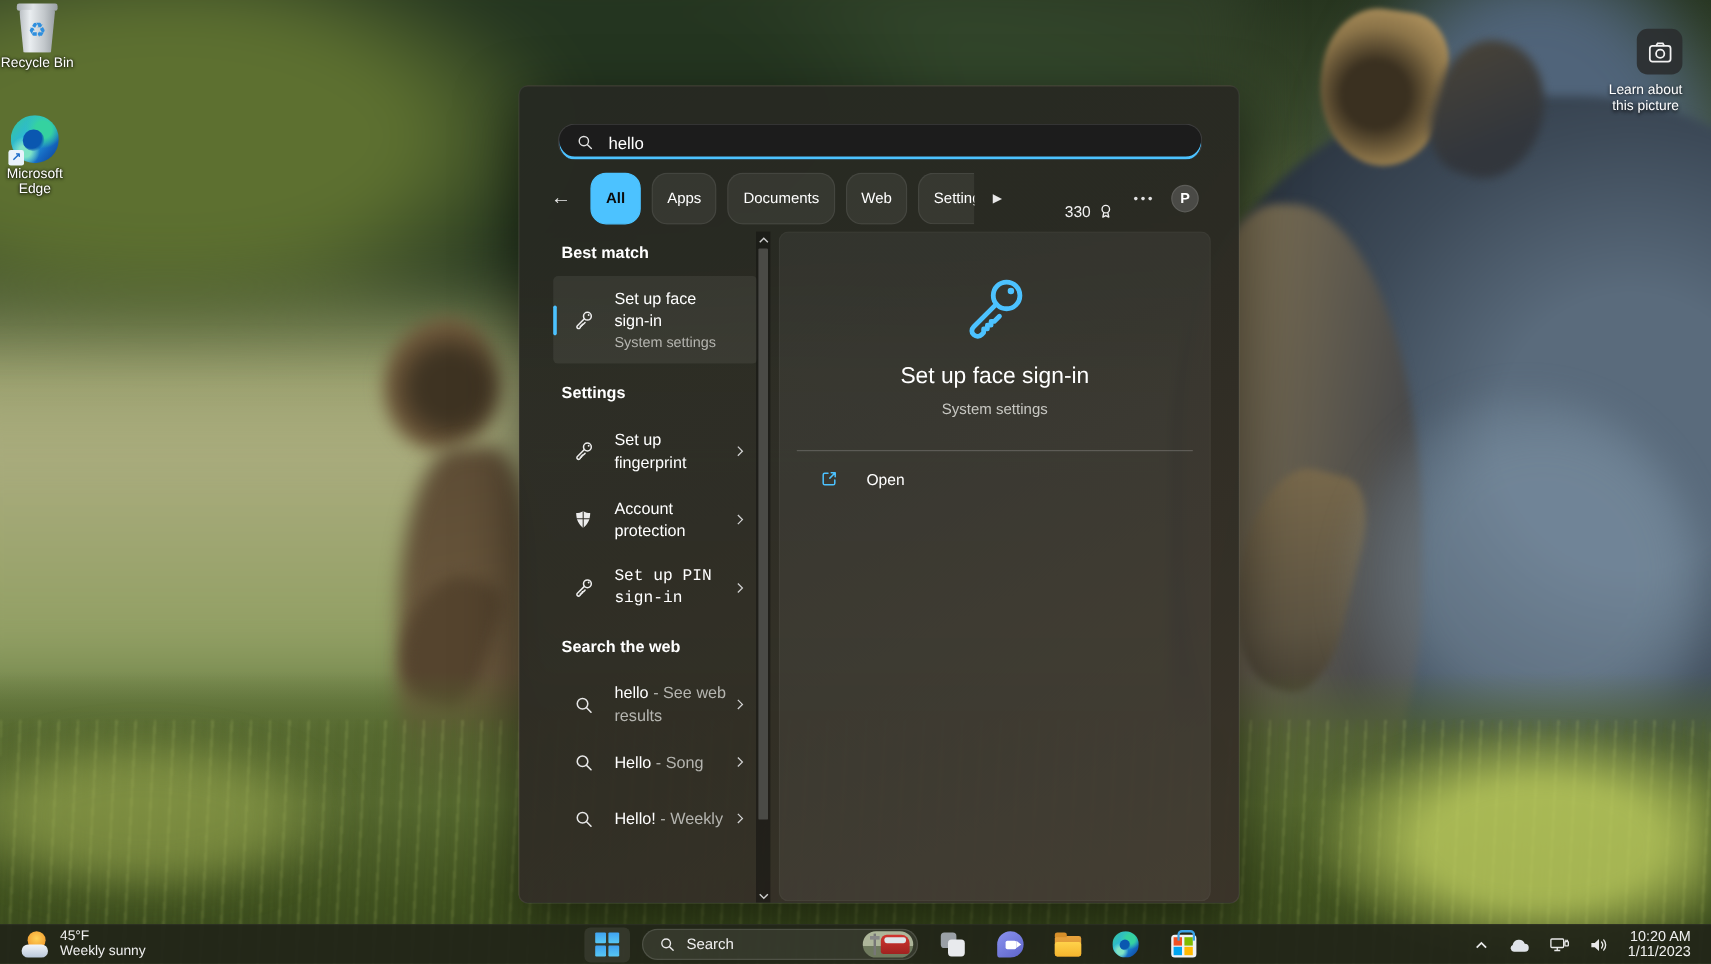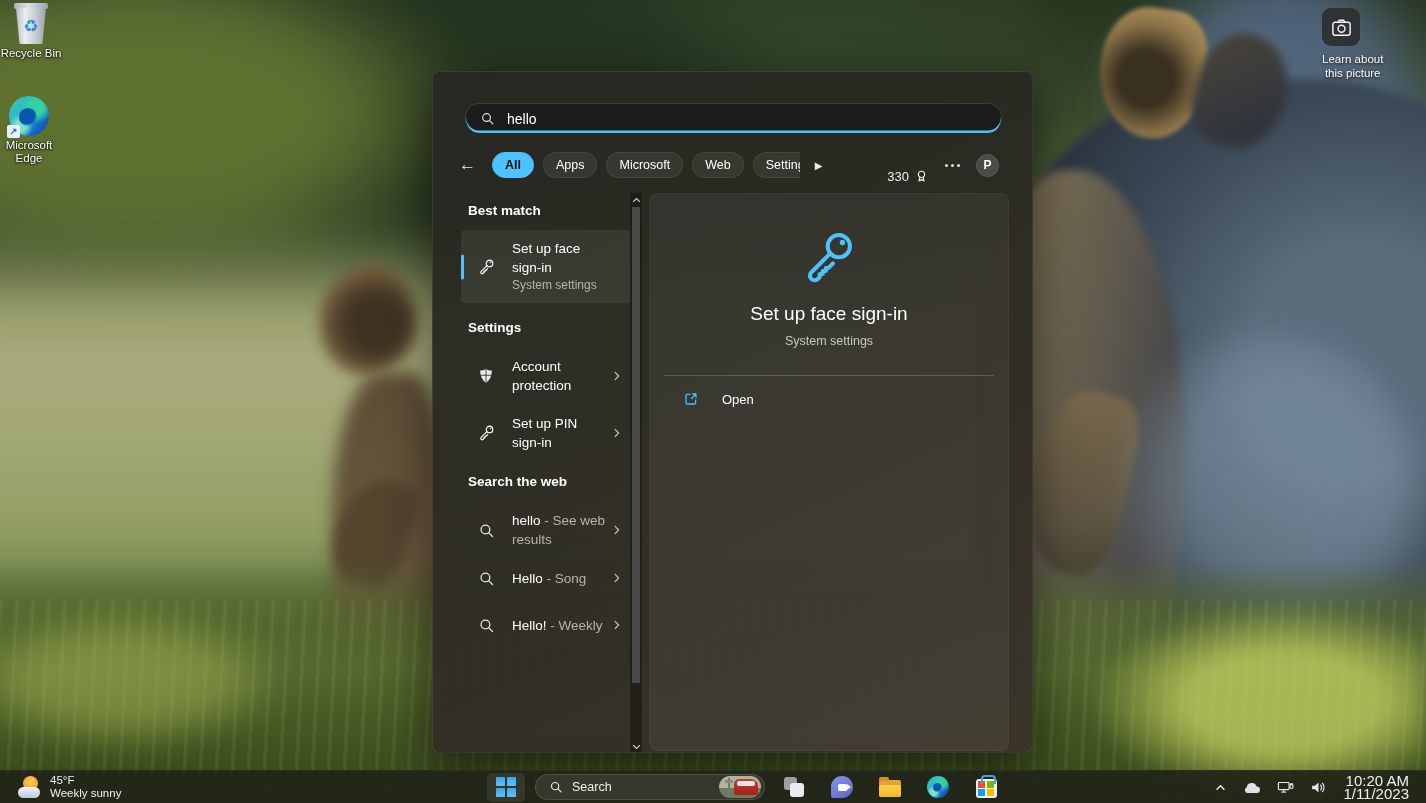--- a/index.html
+++ b/index.html
@@ -27,39 +27,39 @@
     background:linear-gradient(90deg,#aab0b5,#dfe3e6 40%,#9aa0a5); }
   .recycle-glyph { color:#2f8fde; font-size:17px; line-height:1; font-family:"DejaVu Sans",sans-serif; }
   .edge-ball { width:40px; height:40px; border-radius:50%; position:relative;
     background:radial-gradient(circle at 68% 30%,#35d2a0 0 18%,rgba(0,0,0,0) 40%),
                radial-gradient(circle at 30% 75%,#7ee3c5 0 12%,rgba(0,0,0,0) 30%),
                linear-gradient(130deg,#35c79b 5%,#2bb3e8 45%,#1566c0 75%,#0c3f8e 100%); }
   .edge-ball::after{ content:""; position:absolute; left:26%; top:30%; width:44%; height:44%;
     border-radius:50%; background:radial-gradient(circle at 40% 40%,#0a57b0 0 55%,rgba(10,87,176,0) 75%); }
   .shortcut-arrow { position:absolute; left:-2px; bottom:-2px; width:13px; height:13px; background:#e9f2fb;
     border-radius:2px; color:#1b6ac9; font-size:10px; line-height:13px; text-align:center; font-weight:bold; }
-  #learn-pic { right:24px; top:8px; width:80px; display:flex; flex-direction:column; align-items:flex-start; gap:6px; z-index:2; }
+  #learn-pic { right:24px; top:24px; width:80px; display:flex; flex-direction:column; align-items:flex-end; gap:6px; z-index:2; }
   #learn-pic .cam-box { width:38px; height:38px; border-radius:9px; background:rgba(42,44,46,.88);
     display:flex; align-items:center; justify-content:center; }
 
   
   #flyout { left:432px; top:71px; width:601px; height:682px; border-radius:8px; z-index:5; overflow:hidden;
     background:linear-gradient(155deg,rgba(38,41,34,.97) 0%,rgba(43,42,35,.97) 45%,rgba(58,51,41,.97) 100%);
     border:1px solid rgba(255,255,255,.07); box-shadow:0 18px 50px rgba(0,0,0,.55); }
 
   #search-box { left:32px; top:31px; width:537px; height:30px; border-radius:14px;
     background:#1c1c1c; border:1px solid #3c3c3c; border-bottom:none;
     display:flex; align-items:center; padding:0 14px; gap:12px;
     box-shadow:inset 0 -2.5px 0 #4cc2ff; }
   #search-box input { background:transparent; border:none; outline:none; color:#fff;
     font-size:14px; font-family:inherit; width:100%; }
 
   #filter-row { left:26px; top:79px; width:549px; height:28px; display:flex; align-items:center; }
   .back-arrow { font-size:17px; color:#e8e8e8; margin-right:16px; cursor:pointer; }
-  .pill { height:26px; border-radius:13px; padding:0 12px; margin-right:9px; font-size:12.5px;
+  .pill { height:43px; border-radius:13px; padding:0 12px; margin-right:9px; font-size:12.5px;
     display:flex; align-items:center; white-space:nowrap; cursor:pointer;
     background:rgba(255,255,255,.065); border:1px solid rgba(255,255,255,.075); color:#fff; }
   .pill.selected { background:#4cc2ff; border-color:#4cc2ff; color:#0b0b0b; font-weight:bold; }
   .pill.clipped { width:47px; padding-right:0; overflow:hidden; border-radius:13px 0 0 13px; border-right:none; }
   .more-filters { font-size:10px; color:#e8e8e8; margin-left:6px; cursor:pointer; }
   #hdr-right { position:absolute; right:33px; top:79px; height:28px; display:flex; align-items:center; gap:14px; }
   #rewards { display:flex; align-items:center; gap:5px; font-size:13px; color:#f0f0f0; cursor:pointer;margin-top:23px; }
   #dots { display:flex; gap:3px; cursor:pointer; padding:0 2px; }
   #dots i { width:3px; height:3px; border-radius:50%; background:#e0e0e0; }
   #avatar { width:23px; height:23px; border-radius:50%; background:#4a4a46; border:1px solid #5c5c58;
@@ -139,21 +139,21 @@
   .folder-front { position:absolute; left:0; bottom:0; width:22px; height:12px;
     background:linear-gradient(180deg,#ffd24a,#f5b52e); border-radius:2px; }
   .edge-ball.small { width:22px; height:22px; }
   .store-bag { width:21px; height:19px; background:#eef1f4; border-radius:3px; position:relative; margin-top:3px;
     display:grid; grid-template-columns:7px 7px; gap:1.5px; align-content:center; justify-content:center; }
   .store-bag::before { content:""; position:absolute; top:-4px; left:5px; width:11px; height:7px;
     border:2px solid #3aa3e8; border-bottom:none; border-radius:4px 4px 0 0; }
   .store-bag i { height:7px; }
   #tray { position:absolute; right:0; height:100%; display:flex; align-items:center; gap:6px; padding-right:12px; }
   .tray-btn { height:100%; display:flex; align-items:center; justify-content:center; padding:0 5px; cursor:pointer; }
-  #clock { text-align:right; font-size:15px; line-height:13.5px; color:#f0f0f0; cursor:pointer; }
+  #clock { text-align:right; font-size:12px; line-height:13.5px; color:#f0f0f0; cursor:pointer; }
 
   svg { display:block; }
 </style>
 </head>
 <body>
 
 <div id="screen">
 
   <div id="wallpaper" class="abs">
 
@@ -250,21 +250,21 @@
 
     <div class="abs" id="filter-row">
       <span class="back-arrow">←</span>
       <div class="pill selected">
           <span>All</span>
         </div>
       <div class="pill">
           <span>Apps</span>
         </div>
       <div class="pill">
-          <span>Microsoft</span>
+          <span>Documents</span>
         </div>
       <div class="pill">
           <span>Web</span>
         </div>
       <div class="pill clipped">
           <span>Settings</span>
         </div>
       <span class="more-filters">▶</span>
     </div>
 
@@ -300,38 +300,53 @@
           </svg>
         </span>
         <div>
           <div class="txt">Set up face sign-in</div>
           <div class="sub">System settings</div>
         </div>
       </div>
 
       <div class="sec-hdr later">Settings</div>
 
+      <div class="row" style="height:57px;">
+        <span class="ic">
+          <svg width="19" height="19" viewBox="0 0 24 24" fill="none" stroke="#eeeeee" stroke-width="1.6" stroke-linecap="round" stroke-linejoin="round">
+            <circle cx="15.8" cy="8.2" r="4.1"></circle>
+              <circle cx="17.1" cy="6.9" r="1" fill="#eeeeee" stroke="none"></circle>
+            <path d="M12.6 10.9 L5.3 18.2 C4.55 18.95 4.55 20.05 5.3 20.7 C6.05 21.35 7.1 21.3 7.8 20.6 L8.35 20 V18.9 H9.45 V17.8 H10.55 V16.7 H11.5 L13.3 14.9"></path>
+          </svg>
+        </span>
+        <div class="txt">Set up fingerprint</div>
+        <span class="chev">
+          <svg width="13" height="13" viewBox="0 0 24 24" fill="none" stroke="#cfcfcf" stroke-width="2">
+              <path d="M9 5 L16 12 L9 19"></path>
+            </svg>
+        </span>
+      </div>
 
 
       <div class="row" style="height:57px;">
         <span class="ic">
           <svg width="18" height="18" viewBox="0 0 24 24">
             <path d="M12 2.6 C14.6 4 17.2 4.8 19.8 4.8 C19.8 12 17.2 17.6 12 21.2 C6.8 17.6 4.2 12 4.2 4.8 C6.8 4.8 9.4 4 12 2.6 Z" fill="#ececec"></path>
             <path d="M12 2.6 V21.2 M4.6 11 H19.4" stroke="#35332c" stroke-width="1.2" fill="none"></path>
           </svg>
         </span>
         <div class="txt">Account protection</div>
         <span class="chev">
           <svg width="13" height="13" viewBox="0 0 24 24" fill="none" stroke="#cfcfcf" stroke-width="2">
               <path d="M9 5 L16 12 L9 19"></path>
             </svg>
         </span>
       </div>
 
-      <div class="row" style="height:57px;">
+      <div class="row" style="height:57px;font-family:Liberation Mono, monospace;">
         <span class="ic">
           <svg width="19" height="19" viewBox="0 0 24 24" fill="none" stroke="#eeeeee" stroke-width="1.6" stroke-linecap="round" stroke-linejoin="round">
             <circle cx="15.8" cy="8.2" r="4.1"></circle>
               <circle cx="17.1" cy="6.9" r="1" fill="#eeeeee" stroke="none"></circle>
             <path d="M12.6 10.9 L5.3 18.2 C4.55 18.95 4.55 20.05 5.3 20.7 C6.05 21.35 7.1 21.3 7.8 20.6 L8.35 20 V18.9 H9.45 V17.8 H10.55 V16.7 H11.5 L13.3 14.9"></path>
           </svg>
         </span>
         <div class="txt">Set up PIN sign-in</div>
         <span class="chev">
           <svg width="13" height="13" viewBox="0 0 24 24" fill="none" stroke="#cfcfcf" stroke-width="2">

